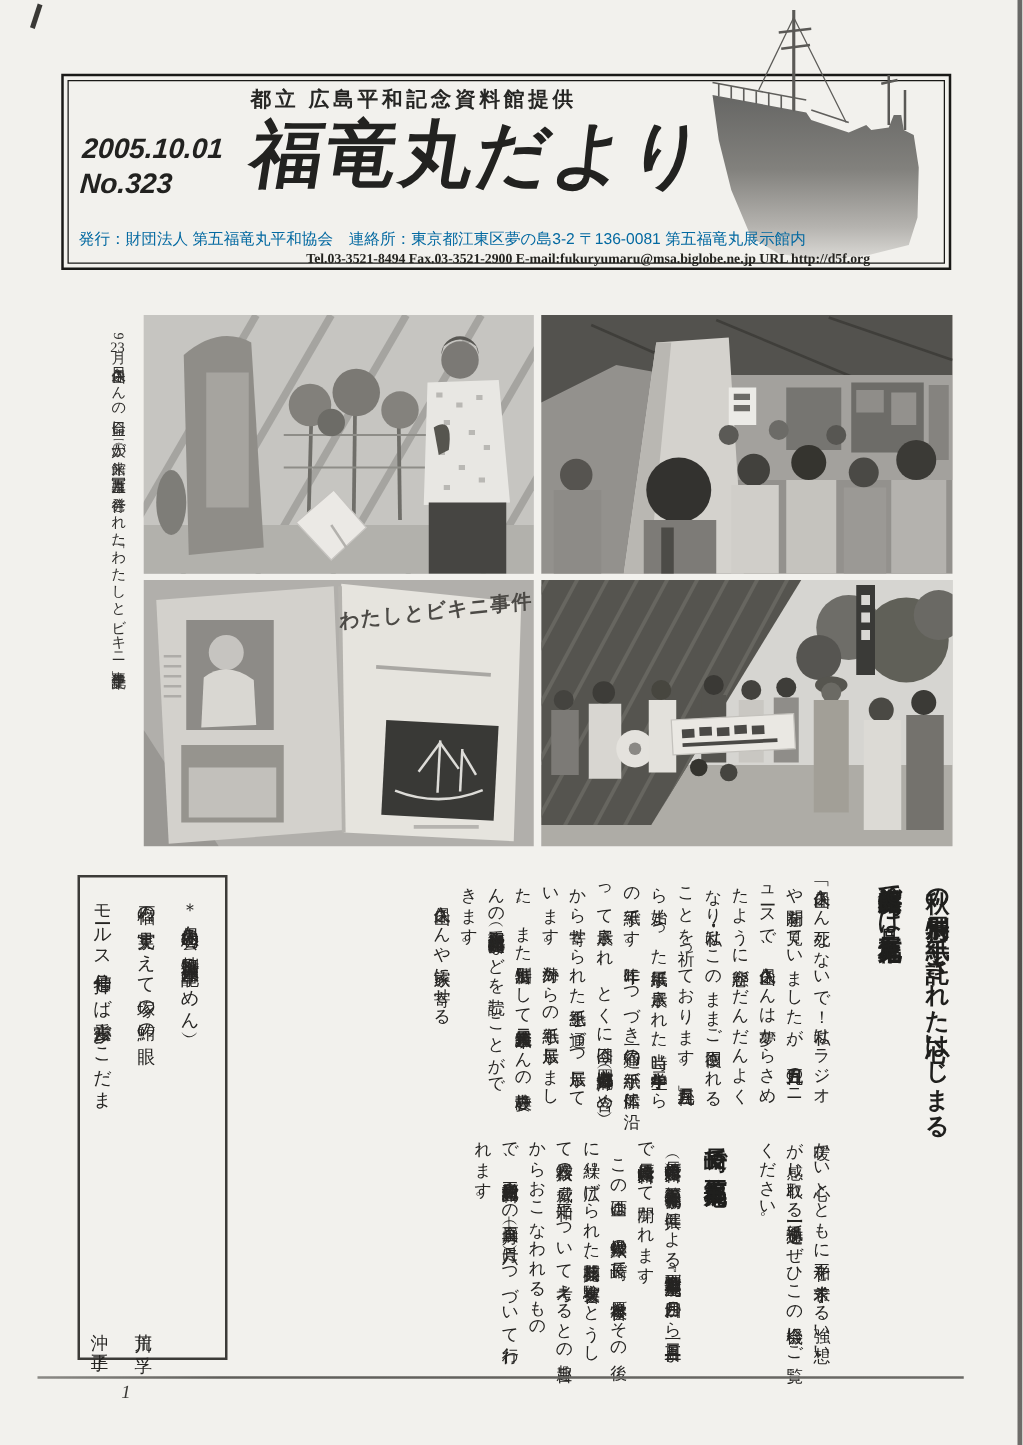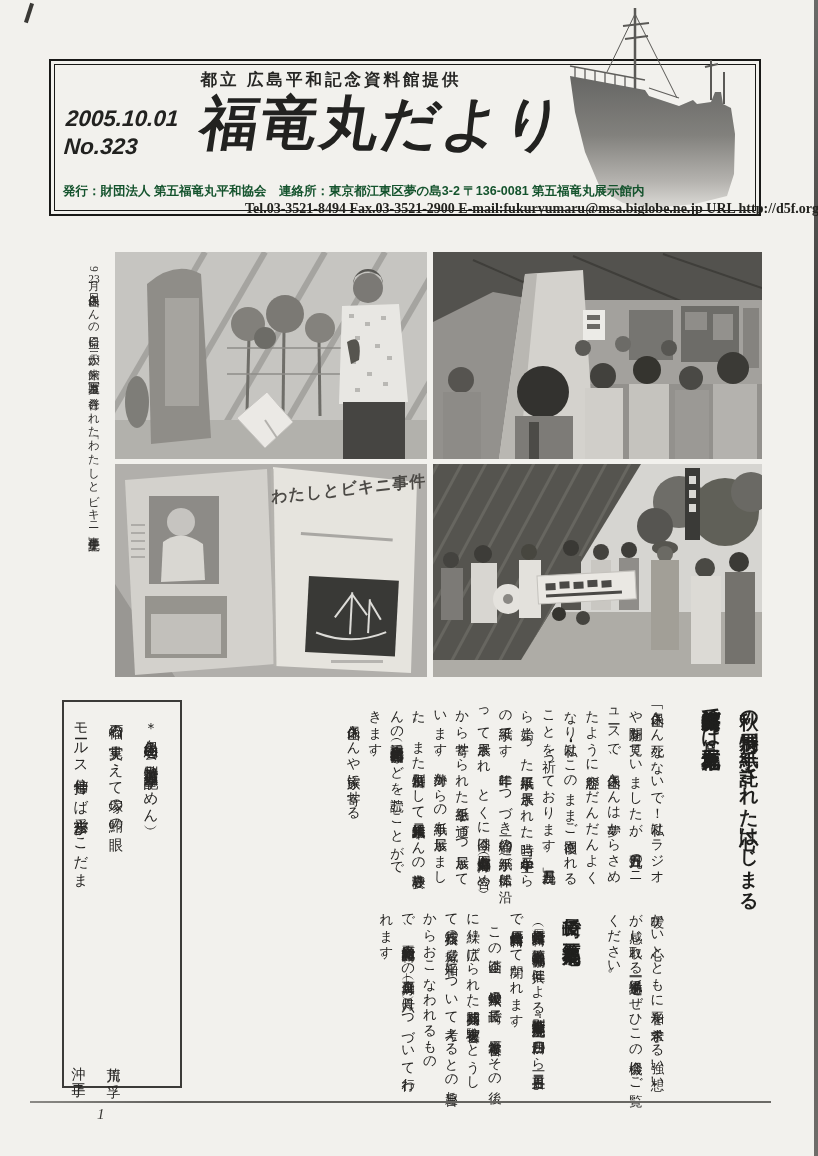--- a/index.html
+++ b/index.html
@@ -19,23 +19,23 @@
   .page-number{left:97px;top:1106px;font-style:italic;font-size:15px;color:#3a3936;}
   
   .masthead{left:49px;top:59px;width:708px;height:153px;border:2px solid #191917;background:transparent;}
   .masthead::before{content:"";position:absolute;inset:3px;border:1px solid #191917;pointer-events:none;}
   .kicker{left:60px;top:8px;width:440px;text-align:center;font-size:16.5px;letter-spacing:3px;
     font-family:"Liberation Sans","DejaVu Sans",sans-serif;font-weight:600;color:#262624;z-index:3;}
   .issue-block{left:14px;top:44px;z-index:3;font-family:"Liberation Sans","DejaVu Sans",sans-serif;
     font-weight:bold;font-style:italic;font-size:22.5px;line-height:28px;color:#222220;transform:skewX(-4deg);}
   .nl-title{left:150px;top:24px;z-index:3;font-size:58px;font-weight:bold;letter-spacing:2px;
     color:#222220;transform:skewX(-9deg);white-space:nowrap;}
-  .publisher{left:12px;top:122px;z-index:3;font-size:12.5px;font-weight:bold;white-space:nowrap;
-    font-family:"Liberation Sans","DejaVu Sans",sans-serif;color:#14532d;}
-  .contact{left:194px;top:140px;z-index:3;font-size:14px;font-weight:600;white-space:nowrap;color:#23231f;}
+  .publisher{left:12px;top:122px;z-index:3;font-size:12.5px;font-weight:normal;white-space:nowrap;
+    font-family:"Liberation Sans","DejaVu Sans",sans-serif;color:#0369a1;}
+  .contact{left:194px;top:140px;z-index:3;font-size:11px;font-weight:600;white-space:nowrap;color:#23231f;}
   .ship-svg{left:545px;top:4px;width:220px;height:212px;z-index:2;}
   
   .photo-caption{left:56px;top:266px;height:416px;width:48px;
     writing-mode:vertical-rl;font-size:11.5px;line-height:20.5px;letter-spacing:.6px;color:#2e2d2b;}
   .tcy{text-combine-upright:all;}
   .photo{background:#c2c0bc;box-shadow:0 0 0 1px #d8d6d2 inset;}
   .photo svg{display:block;width:100%;height:100%;}
   .ph1{left:115px;top:252px;width:312px;height:207px;}
   .ph2{left:433px;top:252px;width:329px;height:207px;}
   .ph3{left:115px;top:464px;width:312px;height:213px;}

